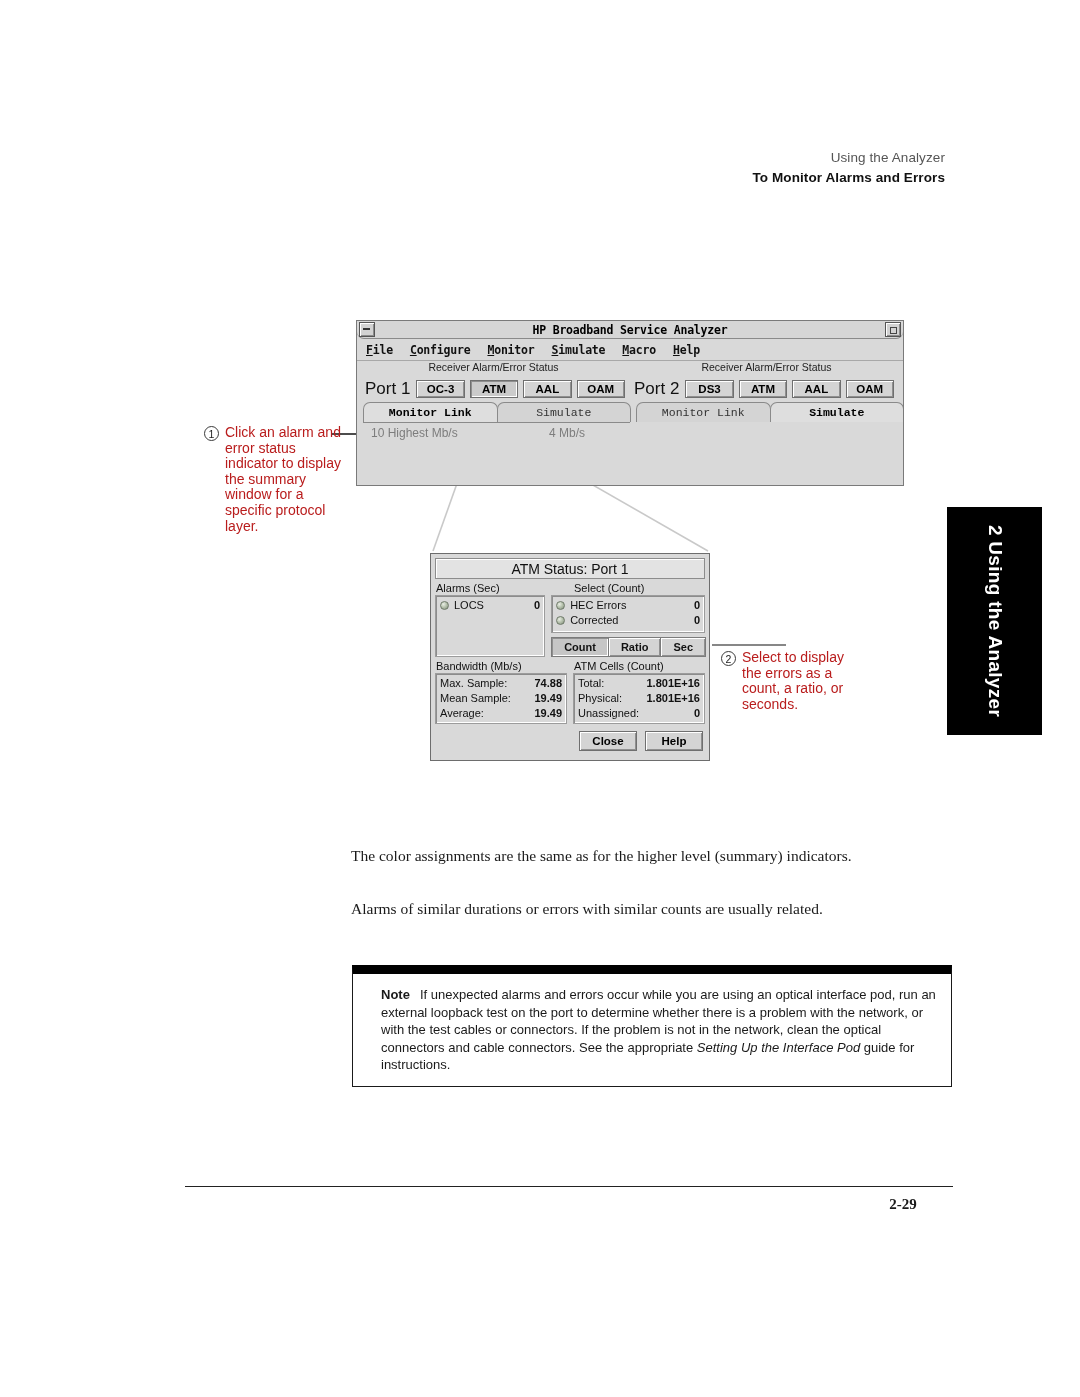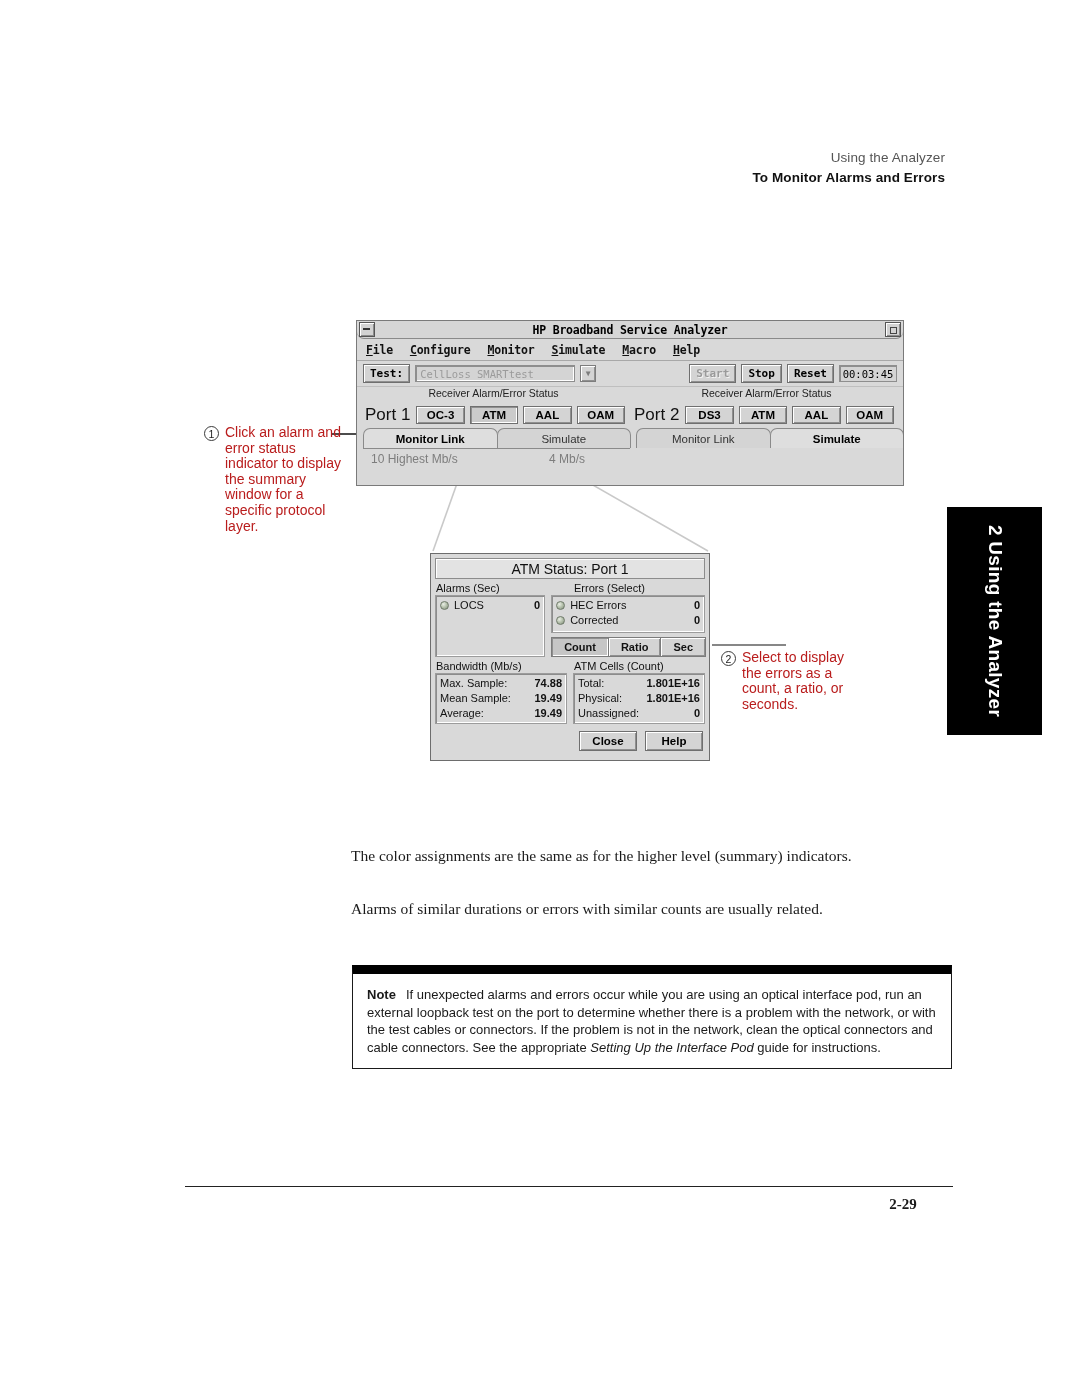--- a/index.html
+++ b/index.html
@@ -275,21 +275,21 @@
     border: 1px solid #8a8a8a;
     border-bottom: none;
     border-radius: 7px 7px 0 0;
     background: #d4d4d4;
     font-size: 11.5px;
     color: #333;
     display: flex;
     align-items: center;
     justify-content: center;
     box-sizing: border-box;
-    font-family: Liberation Sans, sans-serif;
+    font-family: Liberation Mono, monospace;
     margin-right: -1px;
   }
   .tab.active {
     font-weight: bold;
     color: #000;
     background: #dedede;
   }
   .panel-body {
     border-top: 1px solid #8a8a8a;
     height: 32px;
@@ -455,21 +455,21 @@
   
   #note-box {
     position: absolute;
     left: 352px;
     top: 965px;
     width: 600px;
     box-sizing: border-box;
     border: 1px solid #1a1a1a;
     border-top: 9px solid #000000;
     background: #ffffff;
-    padding: 12px 14px 12px 14px;
+    padding: 12px 14px 12px 28px;
   }
   #note-box .note-text {
     font-size: 13px;
     line-height: 17.6px;
     color: #1a1a1a;
     font-family: "Liberation Sans", sans-serif;
   }
   #note-box .note-label {
     font-weight: bold;
     margin-right: 10px;
@@ -530,30 +530,20 @@
 
     <div class="menubar">
       <div class="menu-item"><span class="mn">F</span><span>ile</span></div>
       <div class="menu-item"><span class="mn">C</span><span>onfigure</span></div>
       <div class="menu-item"><span class="mn">M</span><span>onitor</span></div>
       <div class="menu-item"><span class="mn">S</span><span>imulate</span></div>
       <div class="menu-item"><span class="mn">M</span><span>acro</span></div>
       <div class="menu-item"><span class="mn">H</span><span>elp</span></div>
     </div>
 
-    <div class="toolbar">
-      <div class="btn">Test:</div>
-      <div class="combo">CellLoss SMARTtest</div>
-      <div class="combo-arrow">▼</div>
-      <div class="spacer"></div>
-      <div class="btn disabled">Start</div>
-      <div class="btn">Stop</div>
-      <div class="btn">Reset</div>
-      <div class="timer">00:03:45</div>
-    </div>
 
     <div class="status-captions">
       <div>Receiver Alarm/Error Status</div>
       <div>Receiver Alarm/Error Status</div>
     </div>
 
     <div class="ports-row">
       <div class="port-label">Port 1</div>
       <div class="pbtn">OC-3</div>
       <div class="pbtn pressed">ATM</div>
@@ -587,21 +577,21 @@
   </div>
 
   <div id="atm-dialog" style="pointer-events:auto;">
     <div class="dlg-title">ATM Status: Port 1</div>
 
     <div class="row2">
       <div class="col">
           <div class="grp-caption">Alarms (Sec)</div>
         </div>
       <div class="col">
-          <div class="grp-caption">Errors (Select)</div>
+          <div class="grp-caption">Select (Count)</div>
         </div>
     </div>
 
     <div class="row2">
       <div class="col sunken" style="height:62px;">
         <div class="kv">
           <span class="led"></span>
           <span class="k">LOCS</span>
           <span class="v">0</span>
         </div>

